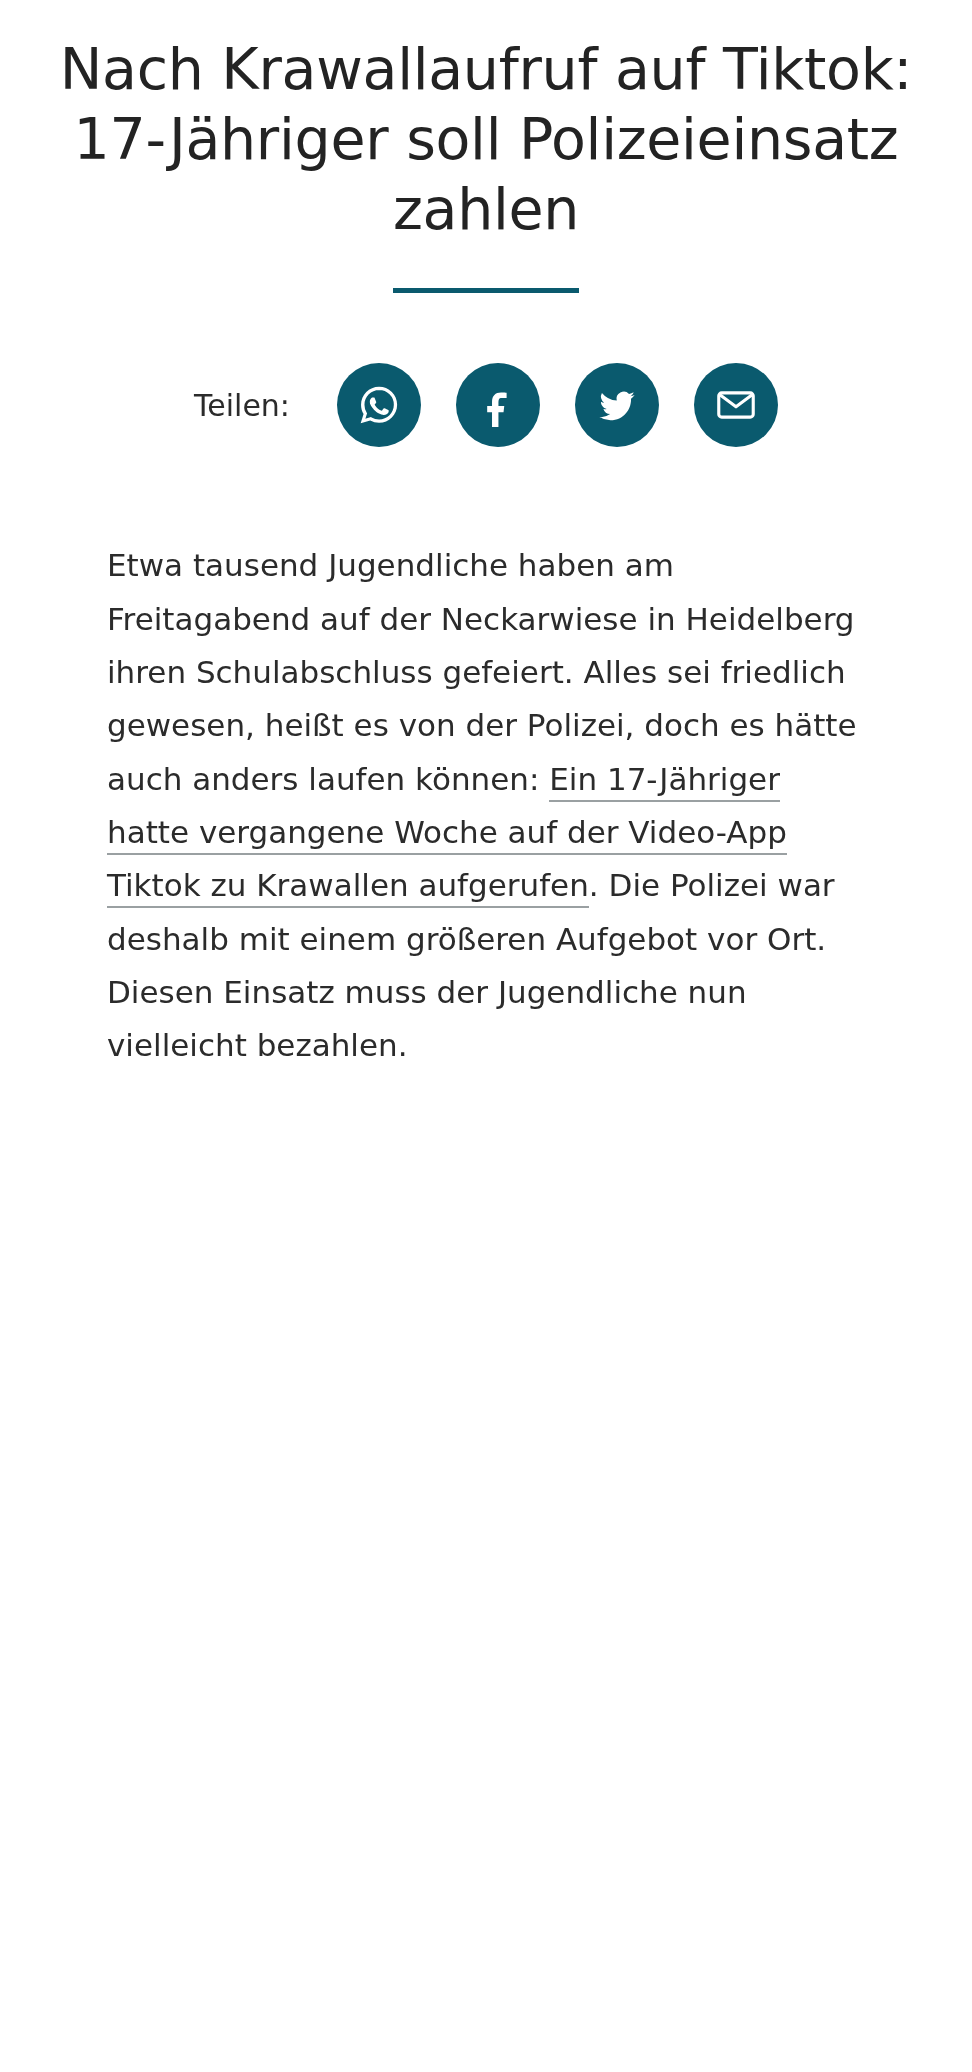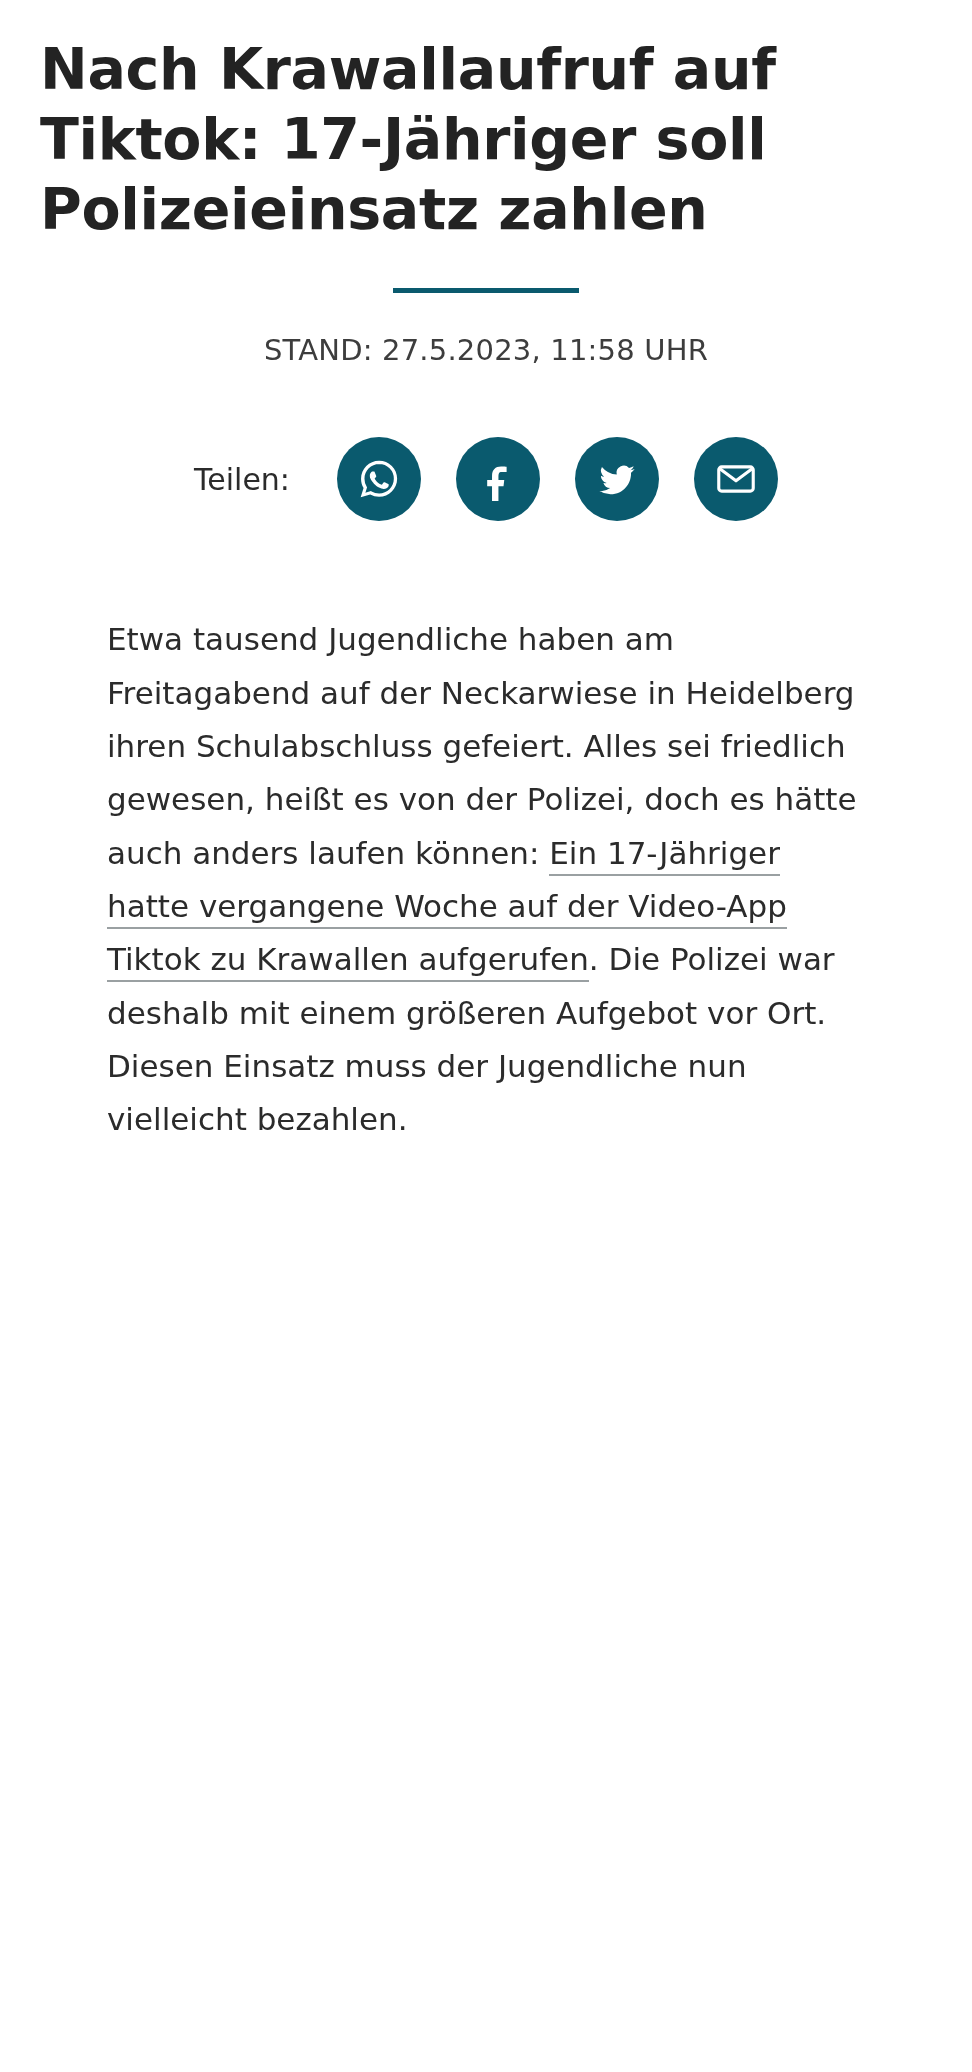--- a/index.html
+++ b/index.html
@@ -29,24 +29,24 @@
     font-size: 30px;
     letter-spacing: 0.6px;
     color: #4a4a4a;
     font-weight: 400;
     line-height: 1.2;
   }
 
   
   .headline {
     margin: 34px 0 0 0;
-    text-align: left;
+    text-align: center;
     font-size: 57px;
     line-height: 1.23;
-    font-weight: 700;
+    font-weight: 400;
     color: #232323;
     letter-spacing: -0.3px;
   }
 
   
   .divider-wrap {
     display: flex;
     justify-content: center;
     margin-top: 44px;
   }
@@ -124,21 +124,20 @@
 
 <div class="page">
 
 
   <h1 class="headline">Nach Krawallaufruf auf Tiktok: 17-Jähriger soll Polizeieinsatz zahlen</h1>
 
   <div class="divider-wrap">
     <div class="divider"></div>
   </div>
 
-  <div class="stand">STAND: 27.5.2023, 11:58 UHR</div>
 
   <div class="share-row">
     <span class="share-label">Teilen:</span>
 
     <a class="share-btn">
       <span>
         <svg width="44" height="44" viewBox="0 0 24 24" aria-hidden="true">
           <path fill="#ffffff" d="M12.04 2C6.6 2 2.2 6.4 2.2 11.84c0 1.86.5 3.6 1.38 5.1L2 22l5.2-1.54a9.9 9.9 0 0 0 4.84 1.25h.01c5.43 0 9.84-4.4 9.84-9.84 0-2.63-1.03-5.1-2.9-6.96A9.76 9.76 0 0 0 12.04 2Zm0 1.8a8 8 0 0 1 5.69 2.35 7.97 7.97 0 0 1 2.36 5.69c0 4.44-3.6 8.04-8.05 8.04a8.2 8.2 0 0 1-4.1-1.12l-.3-.18-3.06.9.92-3-.2-.3a8.02 8.02 0 0 1-1.23-4.34c0-4.44 3.62-8.04 8.06-8.04Zm-3.5 4.1c-.17 0-.44.06-.67.31-.23.25-.88.86-.88 2.1 0 1.23.9 2.42 1.03 2.59.13.17 1.76 2.8 4.34 3.82 2.14.84 2.58.67 3.05.63.46-.04 1.5-.61 1.71-1.2.21-.59.21-1.1.15-1.2-.06-.11-.23-.17-.48-.3-.25-.12-1.5-.74-1.73-.82-.23-.09-.4-.13-.57.12-.17.25-.65.82-.8.99-.14.17-.29.19-.54.06-.25-.12-1.06-.39-2.02-1.25-.75-.66-1.25-1.48-1.4-1.73-.14-.25-.01-.38.11-.5.12-.12.25-.3.38-.44.12-.15.16-.25.25-.42.08-.17.04-.31-.02-.44-.06-.12-.56-1.37-.77-1.87-.2-.48-.4-.42-.56-.42h-.48Z"></path>
         </svg>
       </span>

